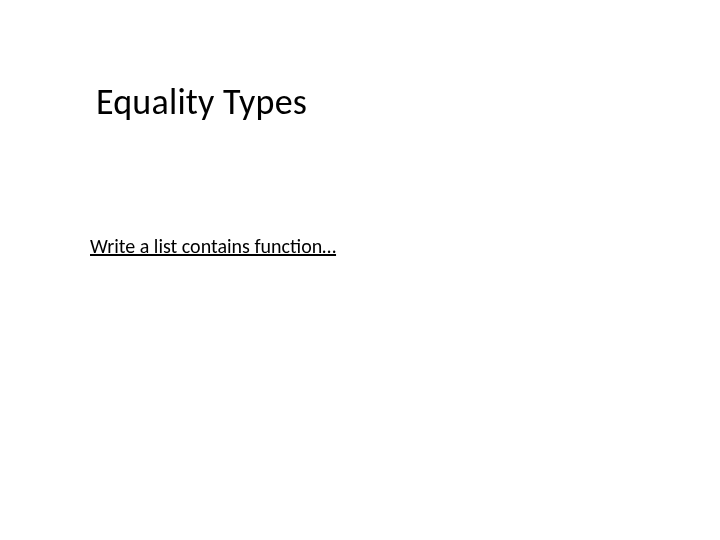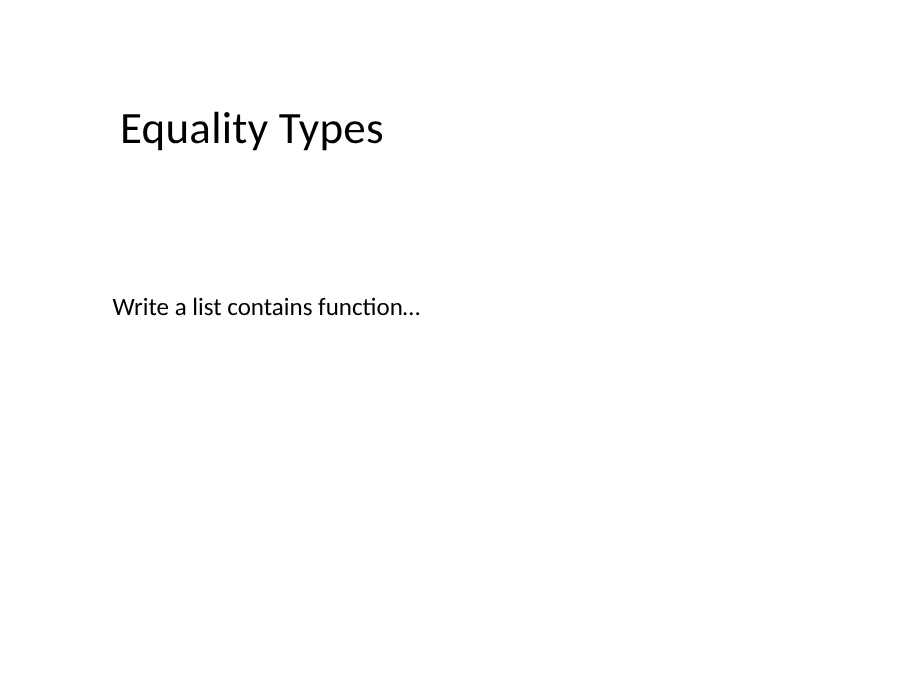--- a/index.html
+++ b/index.html
@@ -23,20 +23,21 @@
     .title {
       font-size: 36px;
       font-weight: 400;
       letter-spacing: 0.2px;
       margin-bottom: 110px;
     }
     .body-text {
       font-size: 20px;
       font-weight: 400;
       margin-left: 8px;
+      text-decoration: underline;
     }
   </style>
 </head>
 <body>
 
 <div class="slide">
   <h1 class="title">Equality Types</h1>
   <p class="body-text">Write a list contains function…</p>
 </div>
 

